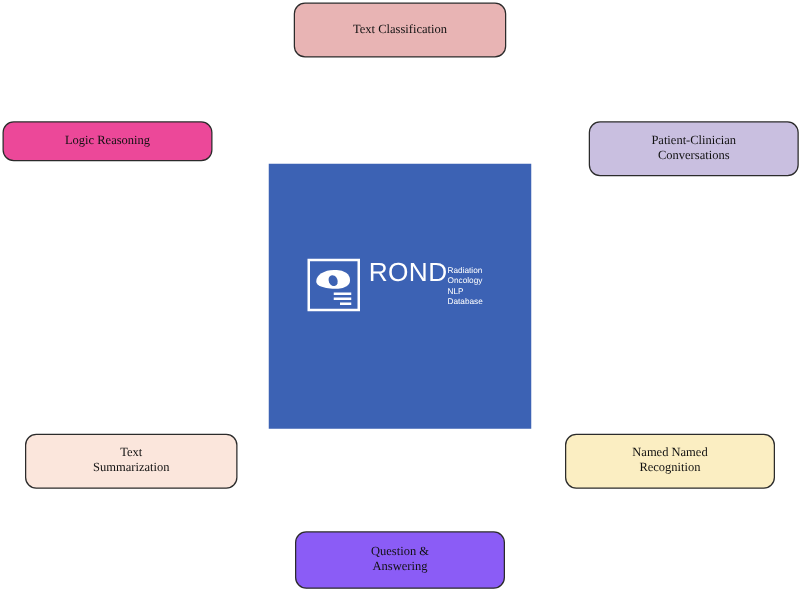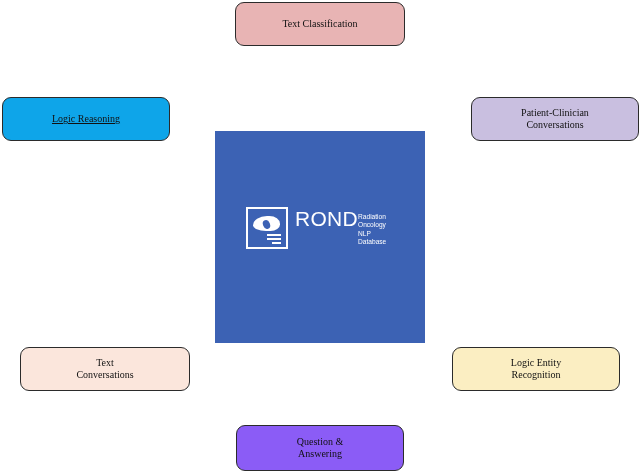--- a/index.html
+++ b/index.html
@@ -114,23 +114,22 @@
     margin-top: 6px;
     white-space: pre-line;
   }
 
   
   #node-text-classification {
     left: 235px; top: 2px; width: 170px; height: 44px;
     background: #e8b4b4;
   }
   #node-logic-reasoning {
-    left: 2px; top: 97px; width: 168px; height: 44px;
-    background: #0ea5e9;
-    text-decoration: underline;
+    left: 2px; top: 97px; width: 168px; height: 32px;
+    background: #ec4899;
   }
   #node-patient-clinician {
     left: 471px; top: 97px; width: 168px; height: 44px;
     background: #c9bfe0;
   }
   #node-text-summarization {
     left: 20px; top: 347px; width: 170px; height: 44px;
     background: #fbe6dc;
   }
   #node-named-entity {
@@ -155,25 +154,25 @@
     <span>Logic Reasoning</span>
   </div>
 
   <div class="node" id="node-patient-clinician">
     <span>Patient-Clinician
 Conversations</span>
   </div>
 
   <div class="node" id="node-text-summarization">
     <span>Text
-Conversations</span>
+Summarization</span>
   </div>
 
   <div class="node" id="node-named-entity">
-    <span>Logic Entity
+    <span>Named Named
 Recognition</span>
   </div>
 
   <div class="node" id="node-question-answering">
     <span>Question &amp;
 Answering</span>
   </div>
 
   <div id="center-panel"></div>
 

